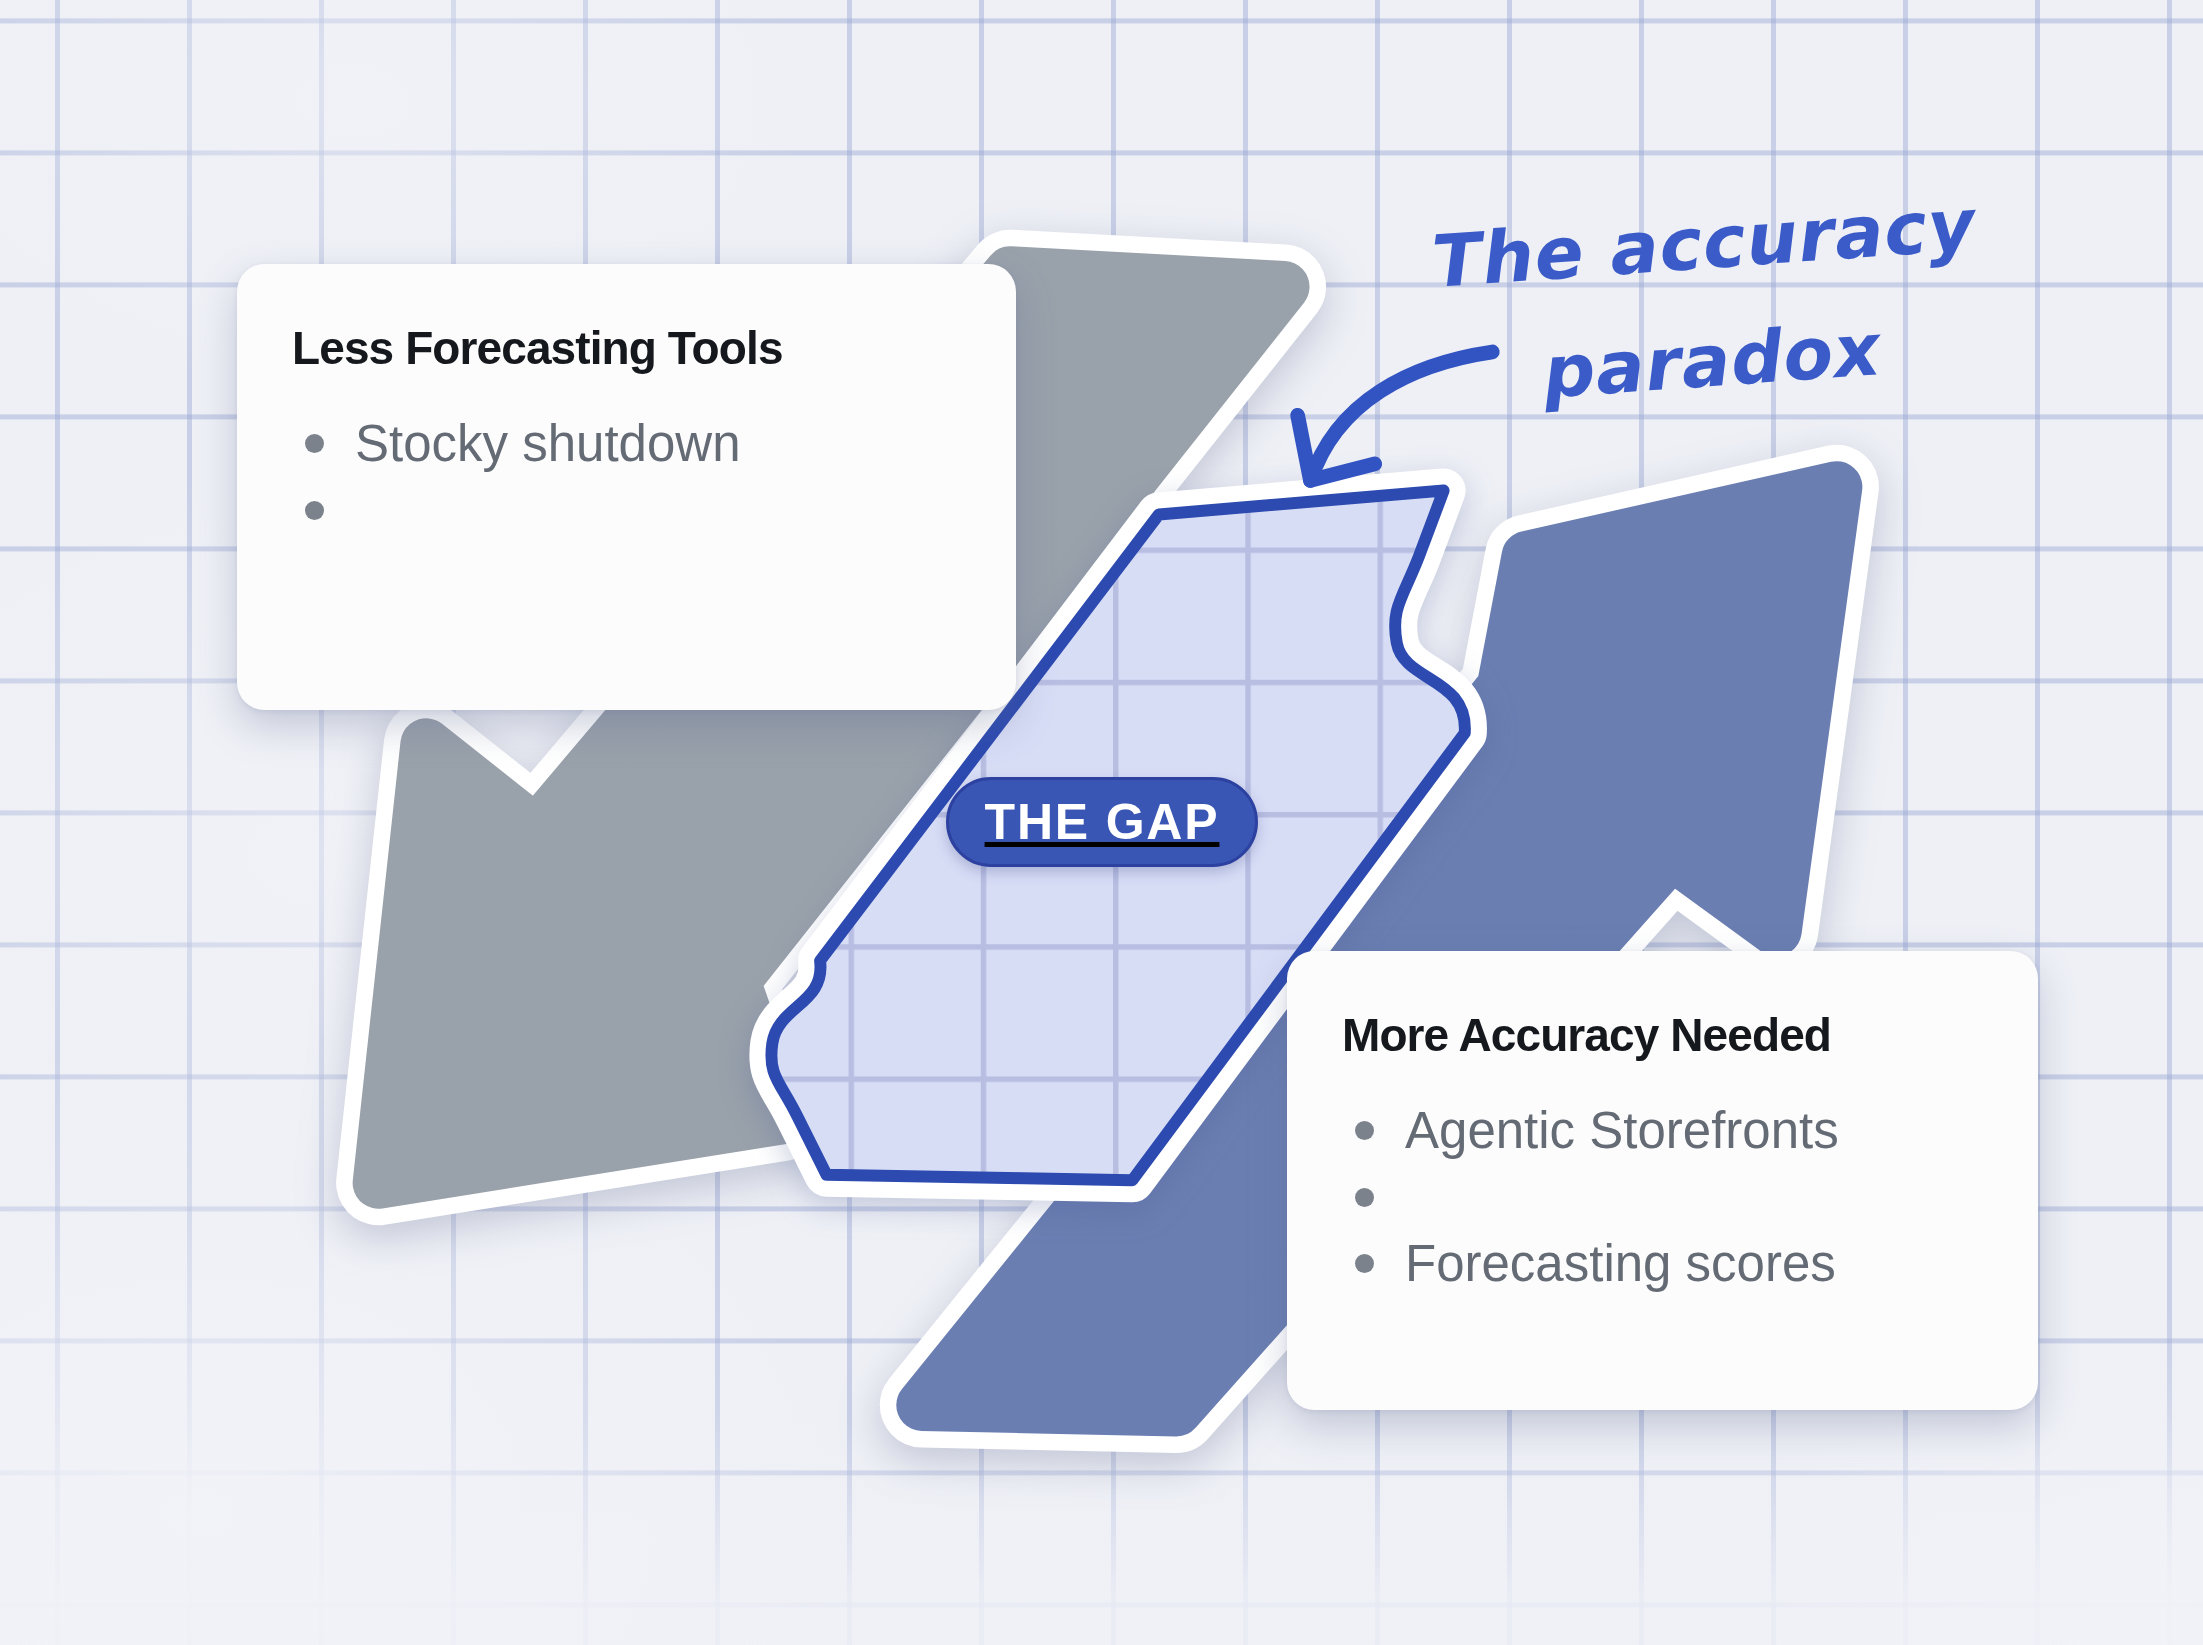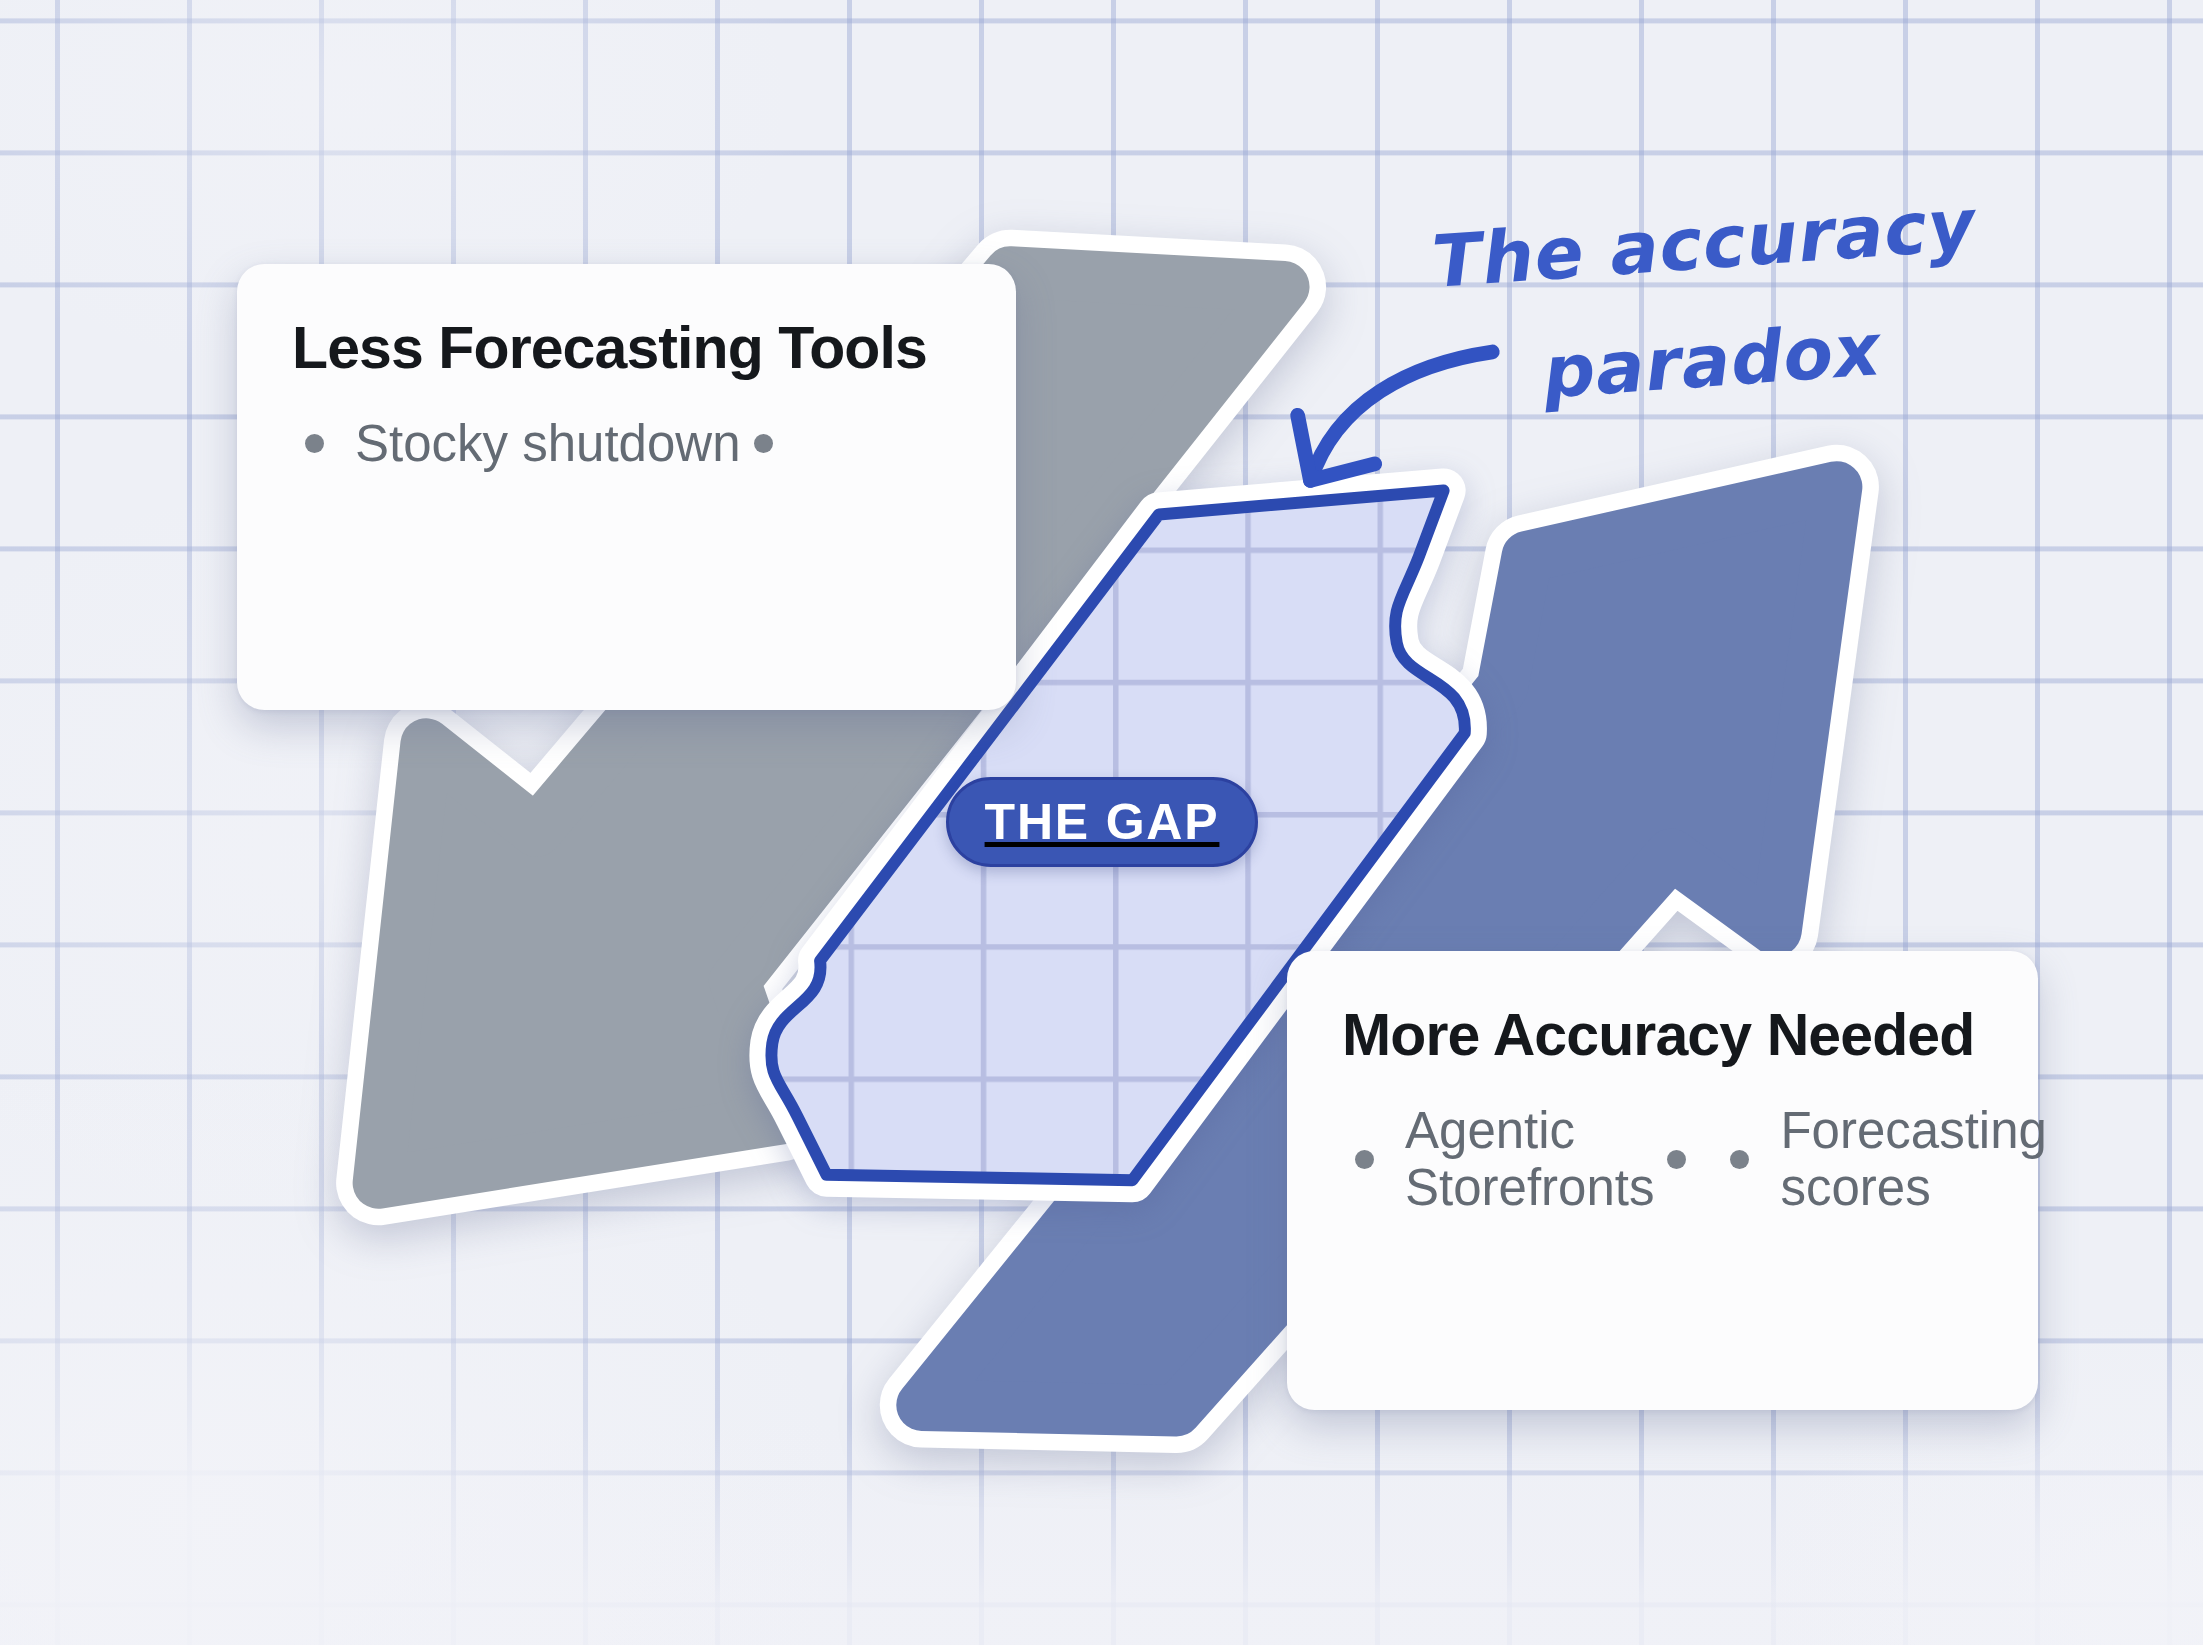--- a/index.html
+++ b/index.html
@@ -32,24 +32,24 @@
     position: absolute; z-index: 4;
     background: #fcfcfd;
     border-radius: 27.5px;
     box-shadow: 0 16.5px 39px rgba(96,106,145,0.30), 0 1.8px 5.5px rgba(96,106,145,0.12);
     padding: 50px 55px;
     box-sizing: border-box;
   }
   .card-left  { left: 237px; top: 264px; width: 779px; height: 446px; }
   .card-right { left: 1287px; top: 951px; width: 751px; height: 459px; }
   .card-title {
-    font-size: 59px; font-weight: 700; color: #15181c;
+    font-size: 46px; font-weight: 700; color: #15181c;
     letter-spacing: -0.9px; line-height: 68px; margin-bottom: 33px;
   }
-  .bullet-list { display: flex; flex-direction: row; row-gap: 28.5px; }
+  .bullet-list { display: flex; flex-direction: column; row-gap: 28.5px; }
   .bullet-row  { display: flex; align-items: center; }
   .dot {
     width: 19px; height: 19px; border-radius: 50%;
     background: #7b828b; margin: 0 31px 0 13px; flex: 0 0 auto;
   }
   .bullet-text { font-size: 51px; color: #646b74; line-height: 57px; }
 
   .gap-badge {
     position: absolute; z-index: 5;
     left: 946px; top: 777px; width: 312px; height: 90px;

